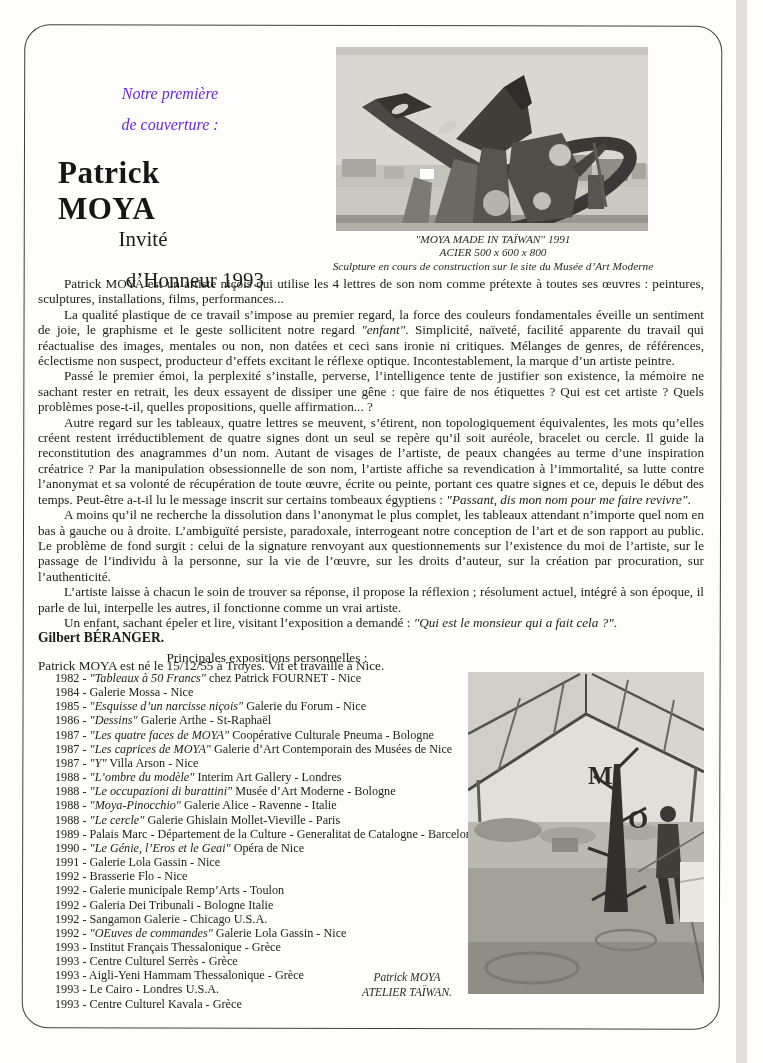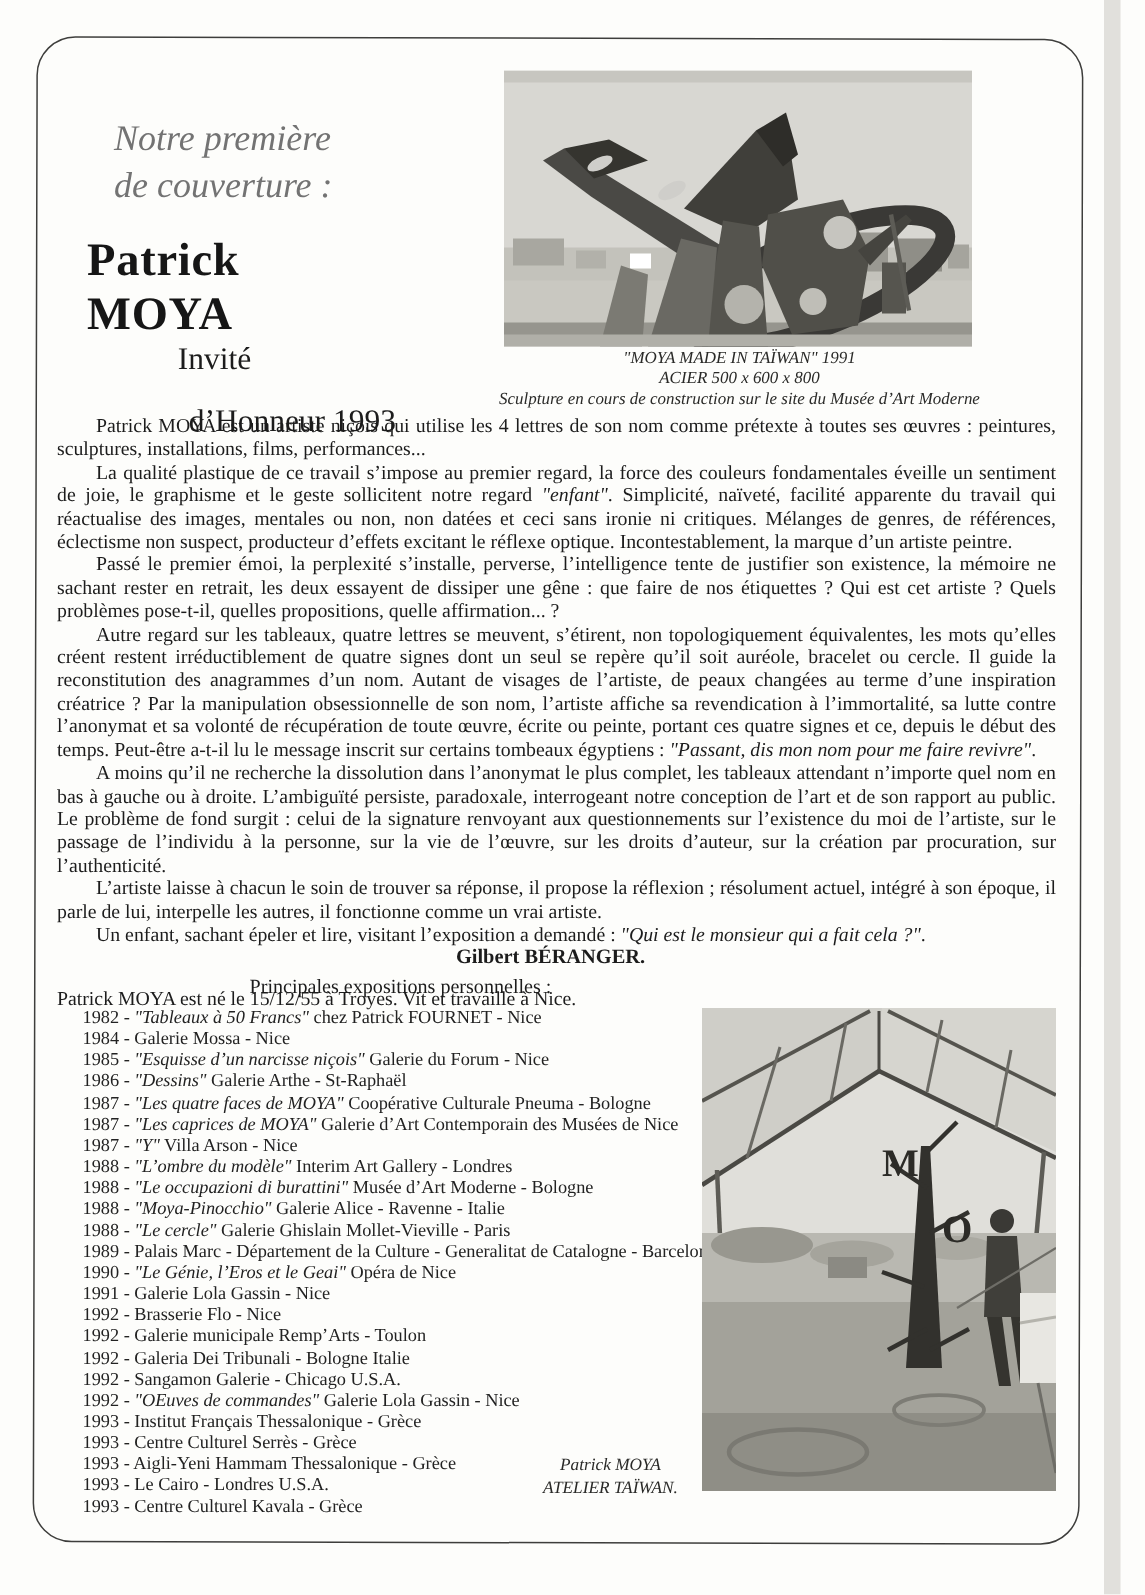--- a/index.html
+++ b/index.html
@@ -14,39 +14,39 @@
     position:absolute;left:736px;top:0;width:11px;height:1063px;
     background:#d7d6d1;opacity:.75;
   }
   .page-border{
     position:absolute;left:23px;top:25px;width:696px;height:1002px;
     border:1.6px solid #3e3e3c;border-radius:26px;
     transform:rotate(.15deg);
   }
   
   .header{position:absolute;left:58px;top:78px;width:206px;}
-  .kicker{font-style:italic;font-size:24px;line-height:31px;padding-left:18px;color:#737373;}
+  .kicker{font-style:italic;font-size:16px;line-height:31px;padding-left:18px;color:#6d28d9;text-align:center;}
   .title{font-weight:bold;font-size:31px;letter-spacing:.5px;margin-top:15px;color:#161616;}
   .subtitle1{font-size:21px;text-align:center;width:170px;}
   .subtitle2{font-size:21px;margin-top:16px;padding-left:18px;text-align:right;}
   
   .photo1{position:absolute;left:336px;top:47px;width:312px;height:184px;}
   .caption1{
     position:absolute;left:328px;top:233px;width:330px;
     font-style:italic;font-size:11.3px;line-height:13.4px;text-align:center;color:#2a2a28;
   }
   
   .article{
     position:absolute;left:38px;top:276px;width:666px;
     font-size:13.2px;line-height:15.4px;text-align:justify;
   }
   .article p{margin:0;text-indent:26px;font-family:Liberation Serif, serif;}
   .article .ital{font-style:italic;}
   .signature{
-    text-align:center;font-weight:bold;font-size:13.6px;
+    text-align:left;font-weight:bold;font-size:13.6px;
     margin-top:3px;padding-right:8px;text-indent:0 !important;
   }
   .bio{margin-top:12px !important;text-indent:0 !important;text-align:left;}
   
   .expos{position:absolute;left:55px;top:650px;width:424px;}
   .expos-heading{font-weight:normal;font-size:13.4px;margin-bottom:5px;text-align:center;}
   .expos-list{list-style:none;margin:0;padding:0;font-size:12.2px;line-height:14.15px;color:#222;}
   .expos-list .ital{font-style:italic;}
   
   .photo2{position:absolute;left:468px;top:672px;width:236px;height:322px;}

